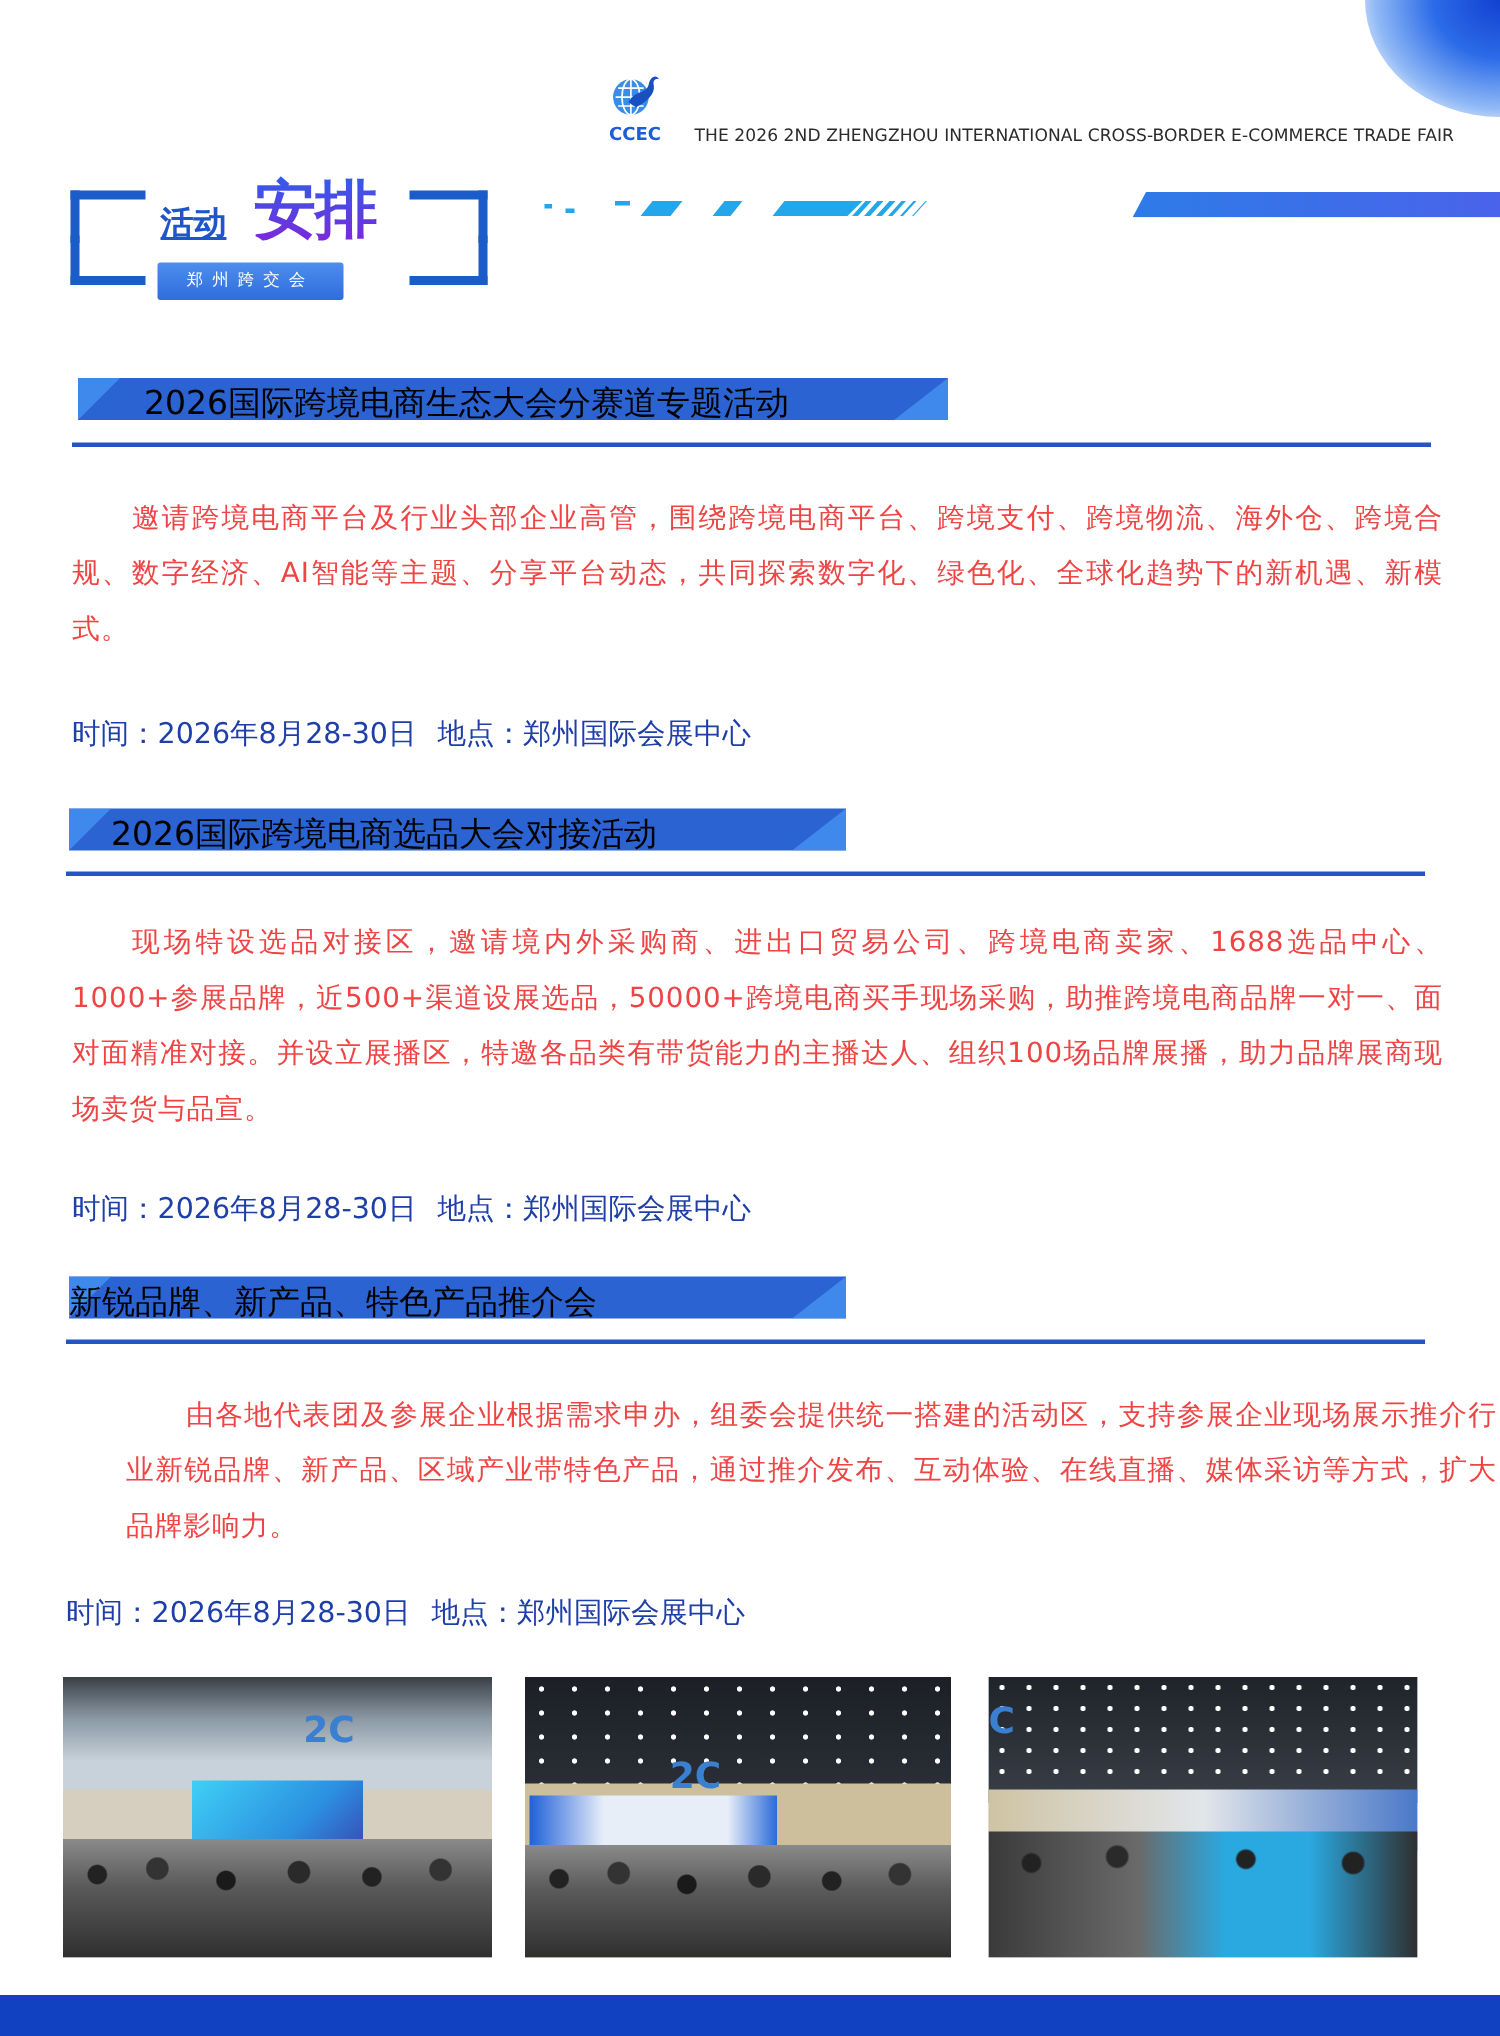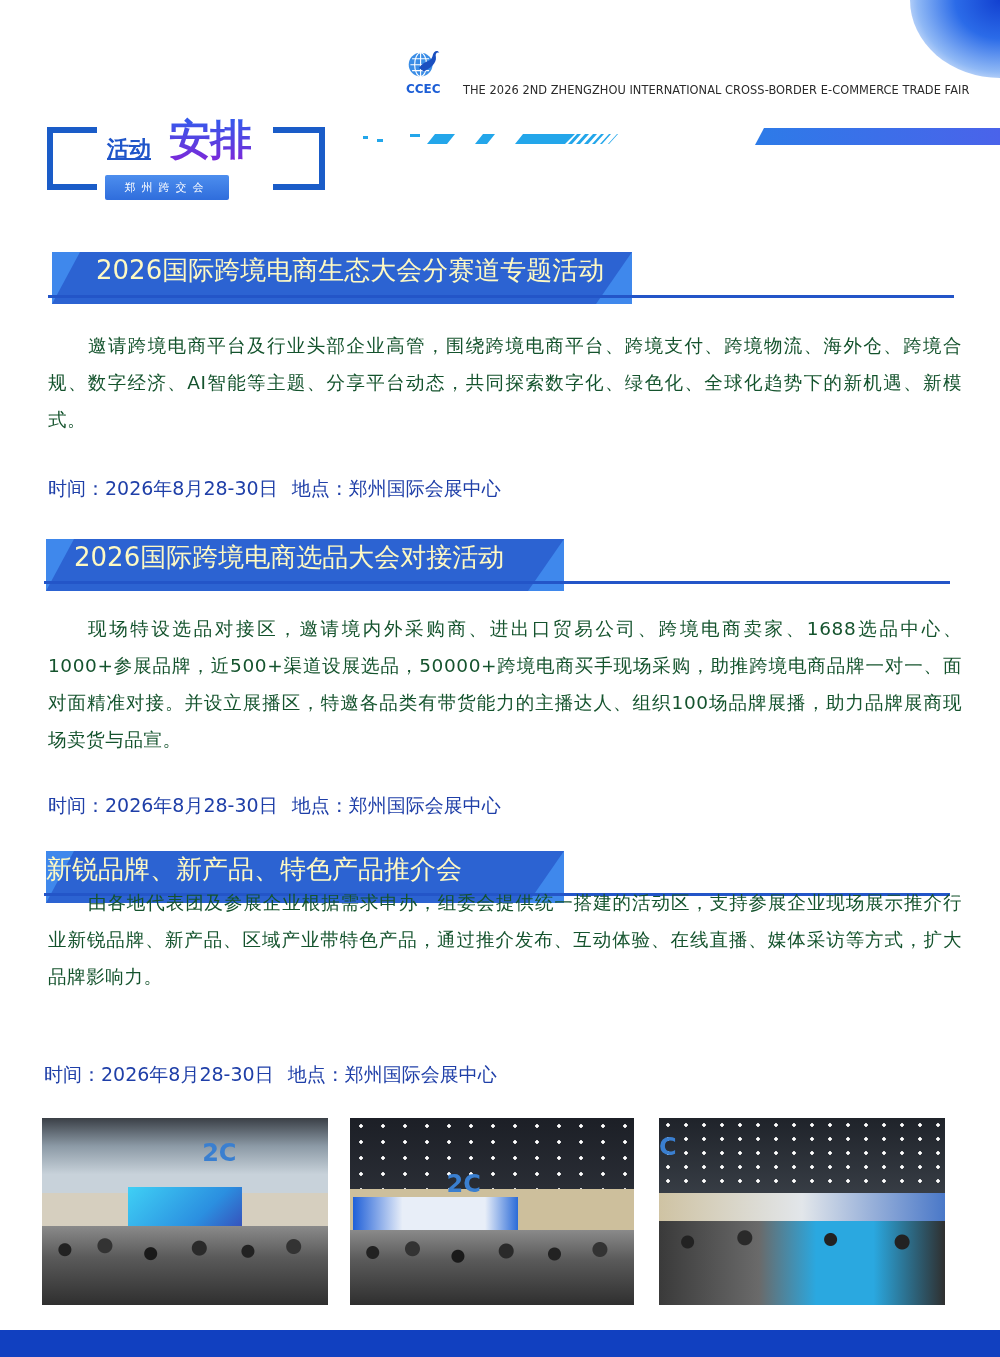--- a/index.html
+++ b/index.html
@@ -56,35 +56,35 @@
     letter-spacing: -1px;
   }
   .badge-sub {
     position: absolute; left: 60px; top: 65px; width: 124px; height: 25px;
     background: linear-gradient(180deg, #4d8eee, #2f6ddc); border-radius: 2px;
     color: #ffffff; font-size: 11px; text-align: center; line-height: 25px; letter-spacing: 6px; font-family: Liberation Serif, serif;
   }
 
   
   .sec-head {
-    position: absolute; height: 52px; color: #fef9c3; font-size: 26px;
+    position: absolute; height: 28px; color: #000000; font-size: 22px;
     background: #2c63d2; line-height: 36px; white-space: nowrap;
     overflow: hidden; font-family: "DejaVu Sans", sans-serif;
   }
   .sec-head::before, .sec-head::after {
     content: ""; position: absolute; top: 0; height: 100%; width: 40px; background: #3f88ec;
   }
   .sec-head::before { left: 0; clip-path: polygon(0 0, 100% 0, 0 100%); width: 28px; }
   .sec-head::after { right: 0; clip-path: polygon(100% 0, 100% 100%, 0 100%); width: 36px; }
   .sec-head span { position: relative; z-index: 1; }
   .sec-rule { position: absolute; height: 3px; background: #2355c8; }
 
   .para {
     position: absolute; left: 48px; width: 914px; font-size: 18.5px; line-height: 37px;
-    color: #14532d; text-indent: 40px; text-align: justify; letter-spacing: 0.6px;
+    color: #ef4444; text-indent: 40px; text-align: justify; letter-spacing: 0.6px;
   }
   .meta {
     position: absolute; font-size: 19px; color: #1f3fa8; white-space: nowrap;
   }
   .meta .gap { display: inline-block; width: 14px; }
 
   
   .photo { position: absolute; top: 1118px; height: 187px; overflow: hidden; }
   .photo .roof { position: absolute; left: 0; top: 0; width: 100%; height: 50%; }
   .photo .wall { position: absolute; left: 0; top: 40%; width: 100%; height: 25%; background: #d6cfbf; }
@@ -166,21 +166,21 @@
 <div class="sec-rule" style="left:44px; top:581px; width:906px;"></div>
 <div class="para" style="top:610px;">现场特设选品对接区，邀请境内外采购商、进出口贸易公司、跨境电商卖家、1688选品中心、1000+参展品牌，近500+渠道设展选品，50000+跨境电商买手现场采购，助推跨境电商品牌一对一、面对面精准对接。并设立展播区，特邀各品类有带货能力的主播达人、组织100场品牌展播，助力品牌展商现场卖货与品宣。</div>
 <div class="meta" style="left:48px; top:793px;">
   <span>时间：2026年8月28-30日</span><span class="gap"></span><span>地点：郑州国际会展中心</span>
 </div>
 
 <div class="sec-head" style="left:46px; top:851px; width:518px; ">
   <span>新锐品牌、新产品、特色产品推介会</span>
 </div>
 <div class="sec-rule" style="left:44px; top:893px; width:906px;"></div>
-<div class="para" style="top:884px;">由各地代表团及参展企业根据需求申办，组委会提供统一搭建的活动区，支持参展企业现场展示推介行业新锐品牌、新产品、区域产业带特色产品，通过推介发布、互动体验、在线直播、媒体采访等方式，扩大品牌影响力。</div>
+<div class="para" style="top:925px;margin-left:36px;">由各地代表团及参展企业根据需求申办，组委会提供统一搭建的活动区，支持参展企业现场展示推介行业新锐品牌、新产品、区域产业带特色产品，通过推介发布、互动体验、在线直播、媒体采访等方式，扩大品牌影响力。</div>
 <div class="meta" style="left:44px; top:1062px;">
   <span>时间：2026年8月28-30日</span><span class="gap"></span><span>地点：郑州国际会展中心</span>
 </div>
 
 <div class="photo" style="left:42px; width:286px; background:#c9c4b8;">
   <div class="roof" style="background:linear-gradient(180deg,#3a3f46 0%,#8c9aa6 30%,#c8d2da 60%);"></div>
   <div class="wall"></div>
   <div class="screen" style="left:30%; top:37%; width:40%; height:30%; background:linear-gradient(135deg,#3fd0f5,#2b8fe0 60%,#3a3fb0);"></div>
   <span class="tc" style="left:56%; top:11%;">2C</span>
   <div class="crowd"></div>

